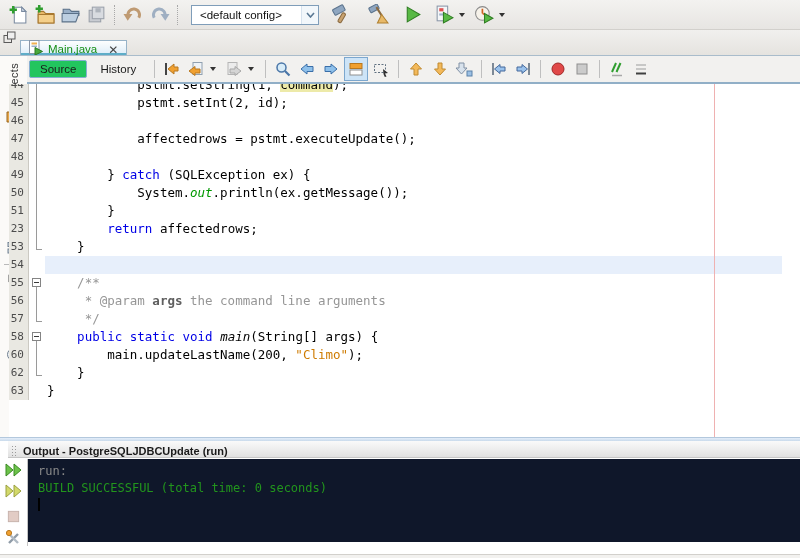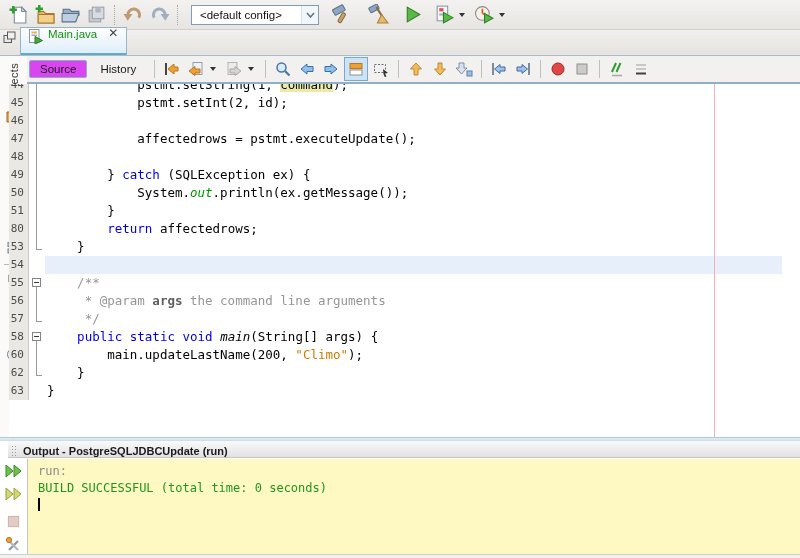--- a/index.html
+++ b/index.html
@@ -14,31 +14,31 @@
   .tsep { width:1px; height:20px; border-left:1px dotted #a8a8a8; margin:0 5px; flex:none; }
   .combo { width:128px; height:20px; border:1px solid #7f9db9; background:#fff; display:flex; align-items:center; margin:0 8px; flex:none; }
   .combo-text { flex:1; font-size:11.5px; color:#111; padding-left:8px; white-space:nowrap; overflow:hidden; }
   .combo-arrow { width:17px; height:100%; display:flex; align-items:center; justify-content:center; border-left:1px solid #d6e2ee; background:#f2f7fb; }
   .dd-caret { width:0; height:0; border-left:3.5px solid transparent; border-right:3.5px solid transparent; border-top:4px solid #333; margin:0 6px 0 2px; }
 
   
   #tab-row { position:absolute; left:0; top:30px; width:800px; height:26px;
     background:linear-gradient(#f1f0ee,#e5e3df); border-bottom:1px solid #a9bccb; display:flex; align-items:flex-end; }
   #dock-icon { margin:0 4px 7px 3px; flex:none; }
-  .tab { height:28px; display:flex; align-items:flex-start; gap:5px; padding:0 8px 0 6px;
+  .tab { height:15px; display:flex; align-items:flex-end; gap:5px; padding:0 8px 0 6px;
     background:linear-gradient(#fdfefe,#dcecf8); border:1px solid #97b3c8; border-bottom:none;
     box-shadow:inset 0 -2px 0 #5eadc8; position:relative; }
   .tab-label { font-size:11.5px; color:var(--tab_text_green,#169016); }
   .tab-close { font-size:12px; color:#444; margin-left:6px; line-height:10px; }
 
   
   #editor-toolbar { position:absolute; left:27px; top:56px; width:773px; height:28px;
     background:#f2f1ef; border-bottom:2px solid #91afc7; display:flex; align-items:center; padding-left:2px; }
   .mode-btn { font-size:11.5px; color:#1a1a1a; padding:3px 11px; border-radius:2px; margin-right:2px; }
-  .mode-btn.selected { background:#d946ef; border:1px solid #88aed2; padding:2px 10px; }
+  .mode-btn.selected { background:#22c55e; border:1px solid #88aed2; padding:2px 10px; }
   .esep { width:1px; height:18px; background:#bfbfbf; margin:0 5px; flex:none; }
   .ebtn { width:22px; height:22px; display:flex; align-items:center; justify-content:center; flex:none; margin:0 1px; }
   .ebtn.selected { background:#cde4f7; border:1px solid #7ca7ce; width:24px; height:24px; }
 
   
   #sidebar { position:absolute; left:0; top:56px; width:27px; height:381px; background:#fbfaf8; }
   .stab { display:flex; flex-direction:column; align-items:center; gap:4px; padding:7px 0 6px 0; }
   .stab-label { writing-mode:vertical-rl; transform:rotate(180deg); font-size:11px; color:#333; letter-spacing:.3px; }
   .ssep { width:19px; height:1px; background:#b9b9b9; margin:3px auto; }
   .sdock { display:flex; justify-content:center; padding:3px 0; }
@@ -69,21 +69,21 @@
   #margin-line { position:absolute; left:714px; top:84px; width:1px; height:353px; background:#efb1b1; z-index:3; pointer-events:none; }
 
   
   #splitter { position:absolute; left:0; top:437px; width:800px; height:4px;
     background:linear-gradient(#e4eefa,#c9daeb); border-top:1px solid #b3c8dd; }
   #output-header { position:absolute; left:8px; top:441px; width:800px; height:17px;
     background:linear-gradient(#fafafa,#e1e1e1); border-bottom:1px solid #c6c6c6; display:flex; align-items:flex-end; }
   .grip { width:5px; height:12px; margin-left:3px;
     background-image:radial-gradient(#9a9a9a 0.8px, transparent 0.9px); background-size:3px 3px; }
   #output-title { font-size:11px; font-weight:bold; color:#1a1a1a; margin-left:7px; }
-  #output-body { position:absolute; left:0; top:459px; width:800px; height:95px; background:#fef9c3; }
+  #output-body { position:absolute; left:0; top:459px; width:800px; height:83px; background:#0f172a; }
   .oicons { position:absolute; left:0; top:0; bottom:-4px; width:28px; border-right:1px solid #c4c4c4;
     display:flex; flex-direction:column; align-items:center; padding-top:3px; gap:5px; background:#fff; }
   .obtn { width:20px; height:18px; display:flex; align-items:center; justify-content:center; }
   .otext { margin-left:38px; padding-top:4px; font:12px/17px "DejaVu Sans Mono",monospace; }
   .oline { white-space:pre; min-height:17px; }
   .oline.muted { color:var(--muted,#8a8a8a); }
   .oline.success { color:var(--success_green,#22951d); }
   .caret { display:inline-block; width:2px; height:13px; background:#000; vertical-align:-2px; }
   #bottom-strip { position:absolute; left:0; bottom:0; width:800px; height:4px; background:#f2f1ef; border-top:1px solid #d2d0cc; }
 </style>
@@ -383,21 +383,21 @@
           <div class="gut">50</div>
           <div class="fold f-line"></div>
           <div class="ctext"><span class="tk-p">            System.</span><span class="tk-f">out</span><span class="tk-p">.println(ex.getMessage());</span></div>
         </div>
         <div class="crow">
           <div class="gut">51</div>
           <div class="fold f-line"></div>
           <div class="ctext"><span class="tk-p">        }</span></div>
         </div>
         <div class="crow">
-          <div class="gut">80</div>
+          <div class="gut">23</div>
           <div class="fold f-line"></div>
           <div class="ctext"><span class="tk-p">        </span><span class="tk-k">return</span><span class="tk-p"> affectedrows;</span></div>
         </div>
         <div class="crow">
           <div class="gut">53</div>
           <div class="fold f-end"></div>
           <div class="ctext"><span class="tk-p">    }</span></div>
         </div>
         <div class="crow cur">
           <div class="gut">54</div>

